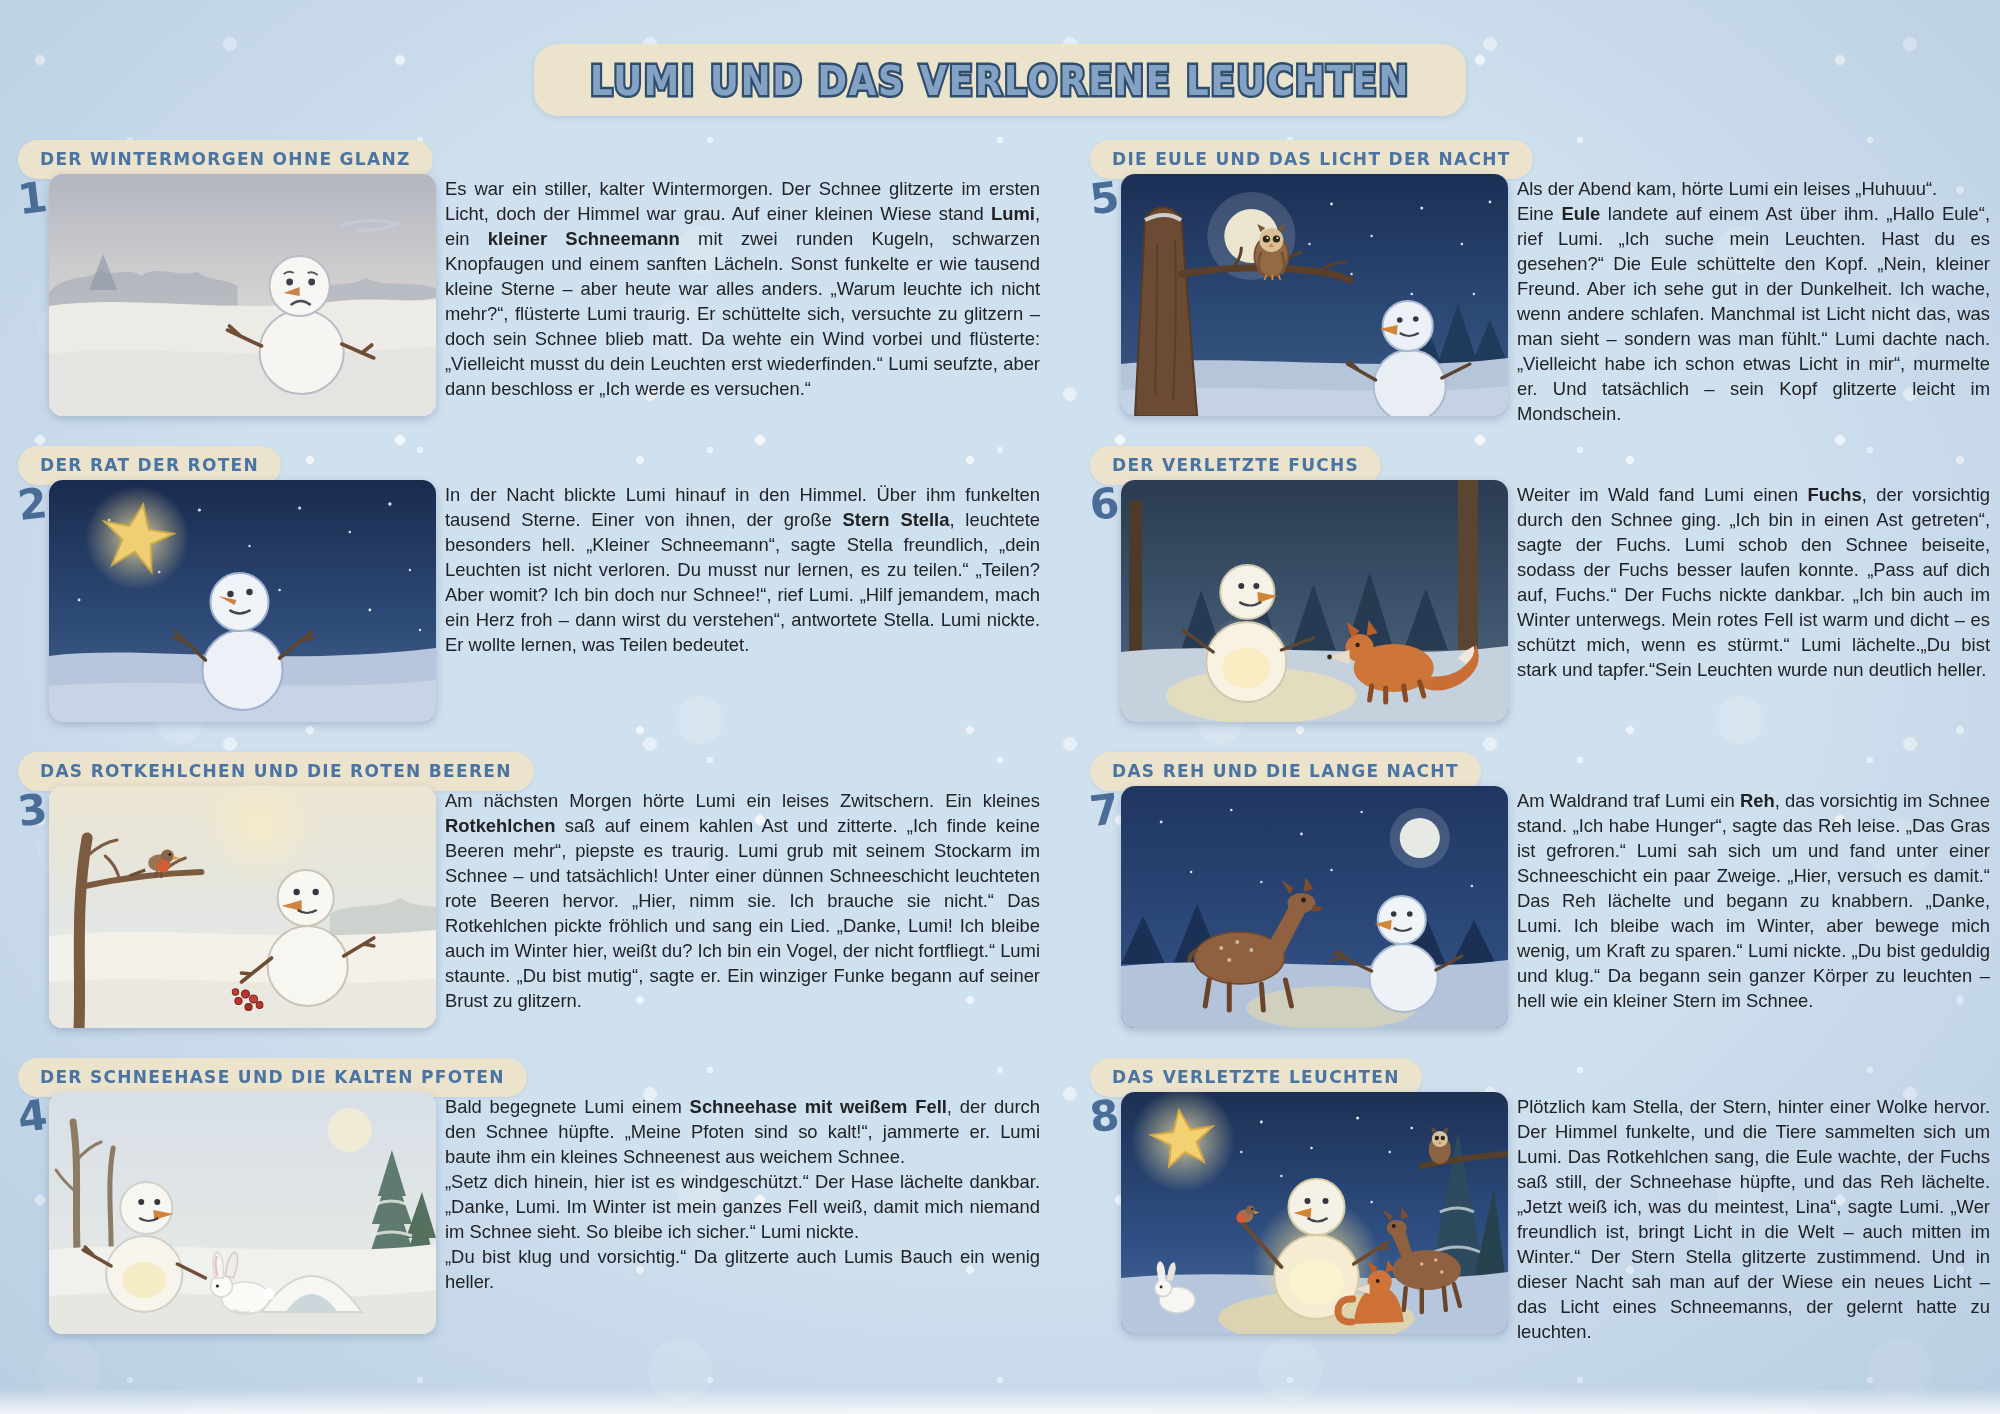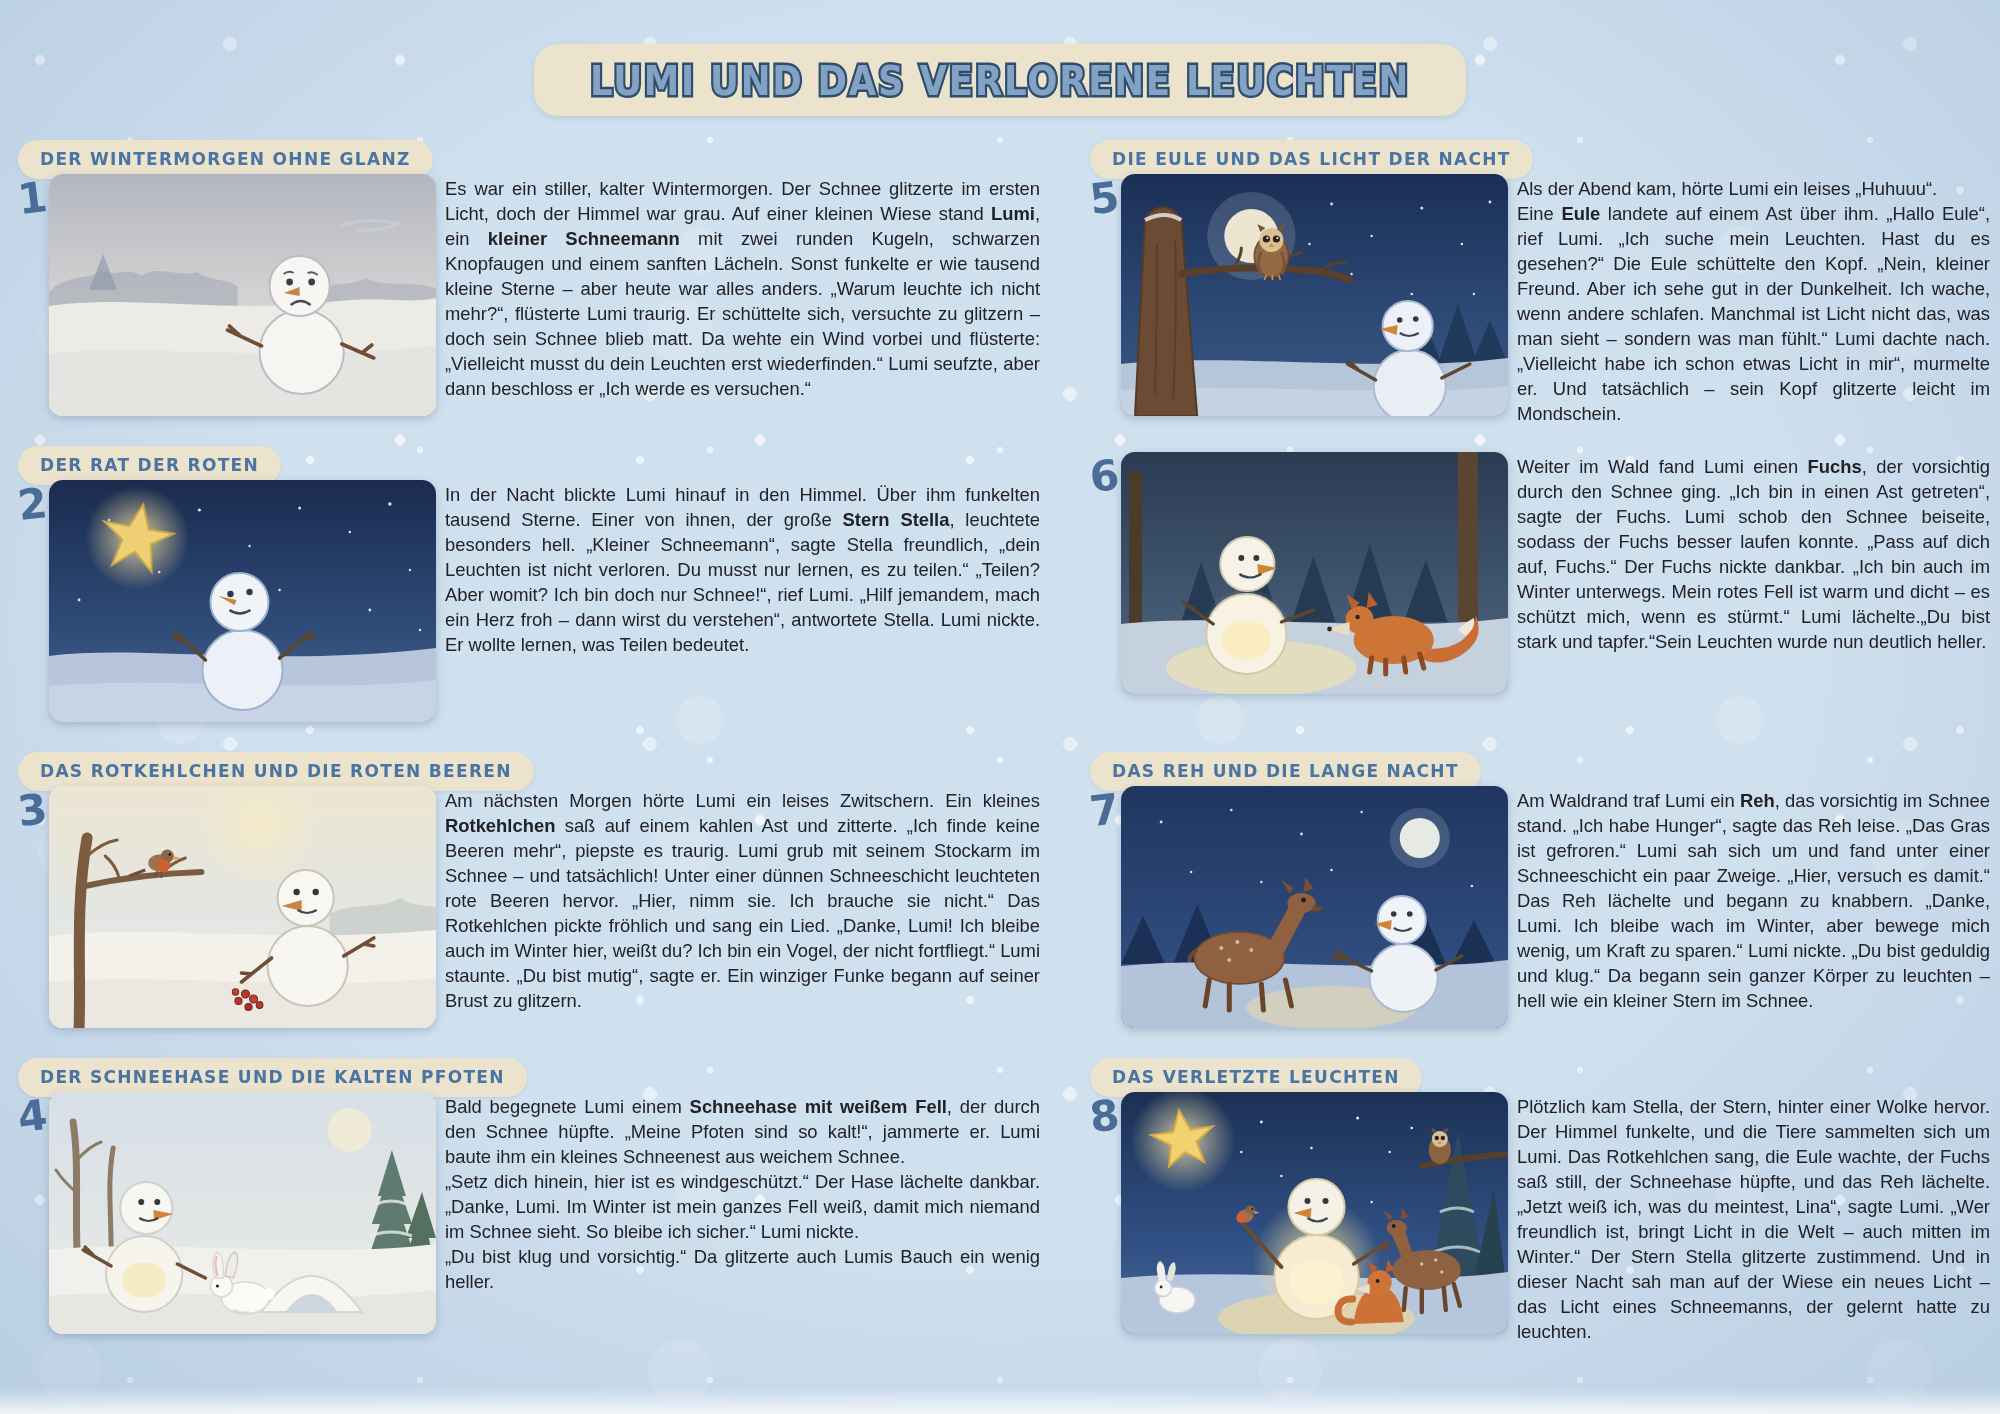--- a/index.html
+++ b/index.html
@@ -355,20 +355,23 @@
               <path d="M254 206 L226 190 M236 195 l-8 -7" stroke="#5d4631" stroke-width="3.4" fill="none" stroke-linecap="round"></path>
               <path d="M320 204 L348 190" stroke="#5d4631" stroke-width="3.4" fill="none" stroke-linecap="round"></path>
             </g>
           </svg>
         </figure>
         <div class="section-text"><span>Als der Abend kam, hörte Lumi ein leises „Huhuuu“.</span><br><span>Eine </span><strong>Eule</strong><span> landete auf einem Ast über ihm. „Hallo Eule“, rief Lumi. „Ich suche mein Leuchten. Hast du es gesehen?“ Die Eule schüttelte den Kopf. „Nein, kleiner Freund. Aber ich sehe gut in der Dunkelheit. Ich wache, wenn andere schlafen. Manchmal ist Licht nicht das, was man sieht – sondern was man fühlt.“ Lumi dachte nach. „Vielleicht habe ich schon etwas Licht in mir“, murmelte er. Und tatsächlich – sein Kopf glitzerte leicht im Mondschein.</span></div>
       </div>
     </section>
 
     <section class="story-section">
+      <div class="heading-row">
+          <div class="heading-pill"><span>DER VERLETZTE FUCHS</span></div>
+        </div>
       <div class="section-body">
         <div class="section-number">6</div>
         <figure class="illustration" aria-label="Leuchtender Schneemann begegnet einem roten Fuchs im Winterwald">
           <svg viewBox="0 0 386 242" preserveAspectRatio="none">
             <defs>
               <linearGradient id="s6sky" x1="0" y1="0" x2="0" y2="1">
                 <stop offset="0" stop-color="#2a3b52"></stop>
                   <stop offset=".6" stop-color="#40566f"></stop>
                   <stop offset="1" stop-color="#56687f"></stop>
               </linearGradient>

